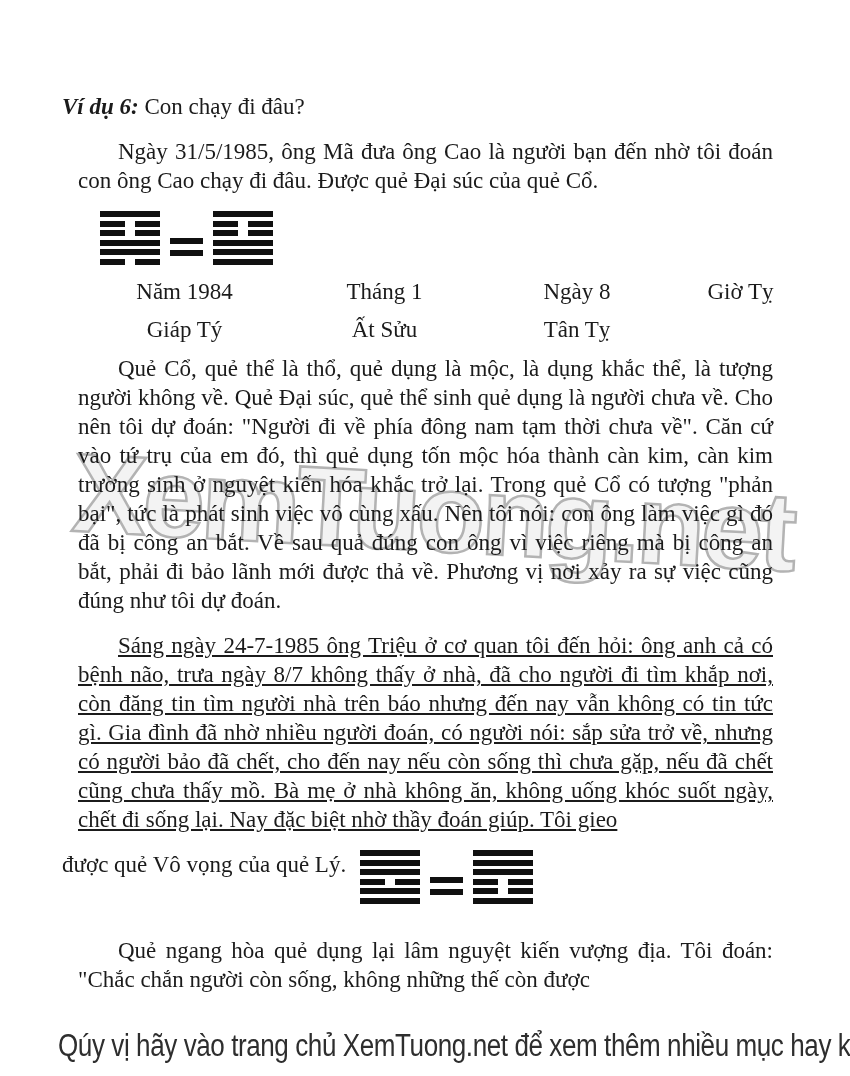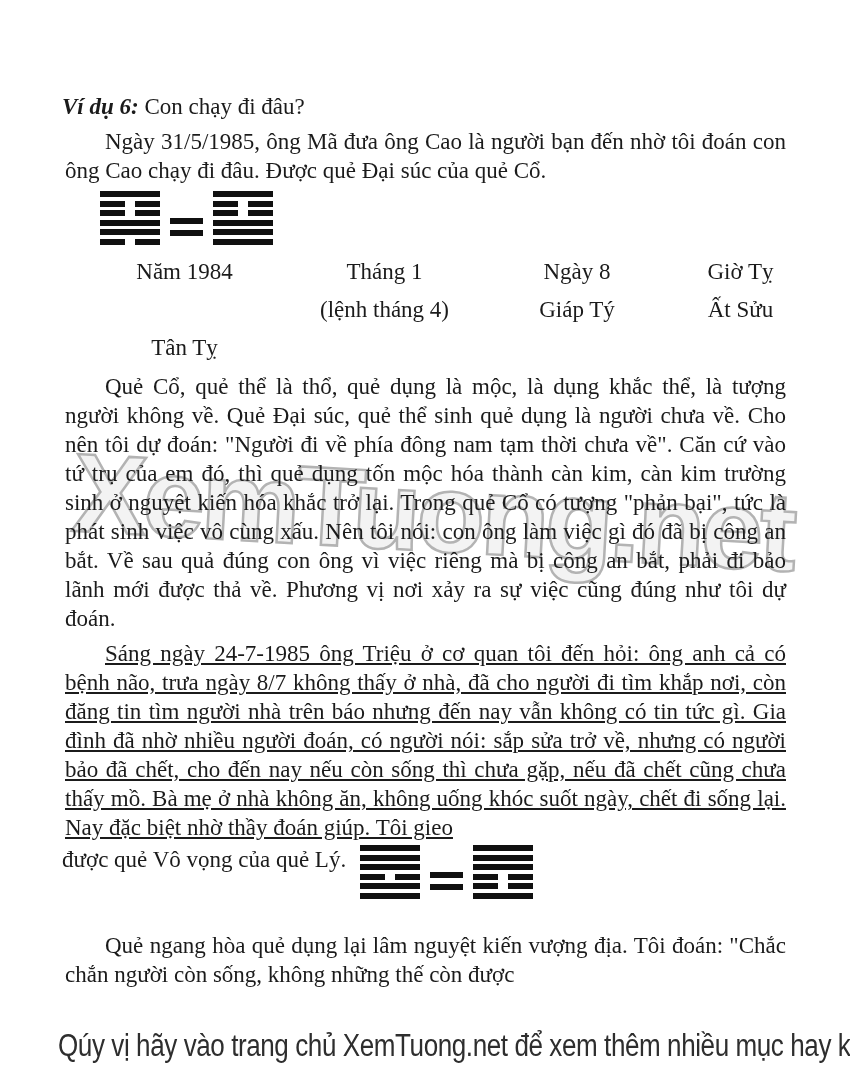--- a/index.html
+++ b/index.html
@@ -13,21 +13,21 @@
     overflow:hidden;
   }
   .content{
     position:absolute;
     left:62px;top:92px;width:727px;
     z-index:2;
     font-size:23px;line-height:29px;
   }
   .heading{margin:0 0 6px 0;}
   .heading .hb{font-weight:bold;font-style:italic;}
-  .para{margin:3px;text-align:justify;text-indent:40px;}
+  .para{margin:16px;text-align:justify;text-indent:40px;}
   .p-main{margin-top:10px;}
   .h7{margin-top:16px;text-indent:40px;}
   .p4{margin-top:6px;text-decoration:underline;}
   .p5{margin-top:12px;}
 
   
   .hexpair{display:flex;align-items:stretch;}
   .hexpair-1{margin:6px 0 10px 38px;}
   .hexagram{
     display:flex;flex-direction:column;justify-content:space-between;
@@ -131,21 +131,20 @@
           <div class="hexrow"></div>
           <div class="hexrow"></div>
         </div>
     </div>
 
     <div class="pillars">
       <div class="pc">Năm 1984</div>
       <div class="pc">Tháng 1</div>
       <div class="pc">Ngày 8</div>
       <div class="pc">Giờ Tỵ</div>
-      <div class="pc note">(lệnh tháng 4)</div>
       <div class="pc">Giáp Tý</div>
       <div class="pc">Ất Sửu</div>
       <div class="pc">Tân Tỵ</div>
     </div>
 
     <p class="para p-main">Quẻ Cổ, quẻ thể là thổ, quẻ dụng là mộc, là dụng khắc thể, là tượng người không về. Quẻ Đại súc, quẻ thể sinh quẻ dụng là người chưa về. Cho nên tôi dự đoán: "Người đi về phía đông nam tạm thời chưa về". Căn cứ vào tứ trụ của em đó, thì quẻ dụng tốn mộc hóa thành càn kim, càn kim trường sinh ở nguyệt kiến hóa khắc trở lại. Trong quẻ Cổ có tượng "phản bại", tức là phát sinh việc vô cùng xấu. Nên tôi nói: con ông làm việc gì đó đã bị công an bắt. Về sau quả đúng con ông vì việc riêng mà bị công an bắt, phải đi bảo lãnh mới được thả về. Phương vị nơi xảy ra sự việc cũng đúng như tôi dự đoán.</p>
 
 
     <p class="para p4">Sáng ngày 24-7-1985 ông Triệu ở cơ quan tôi đến hỏi: ông anh cả có bệnh não, trưa ngày 8/7 không thấy ở nhà, đã cho người đi tìm khắp nơi, còn đăng tin tìm người nhà trên báo nhưng đến nay vẫn không có tin tức gì. Gia đình đã nhờ nhiều người đoán, có người nói: sắp sửa trở về, nhưng có người bảo đã chết, cho đến nay nếu còn sống thì chưa gặp, nếu đã chết cũng chưa thấy mồ. Bà mẹ ở nhà không ăn, không uống khóc suốt ngày, chết đi sống lại. Nay đặc biệt nhờ thầy đoán giúp. Tôi gieo</p>
 

